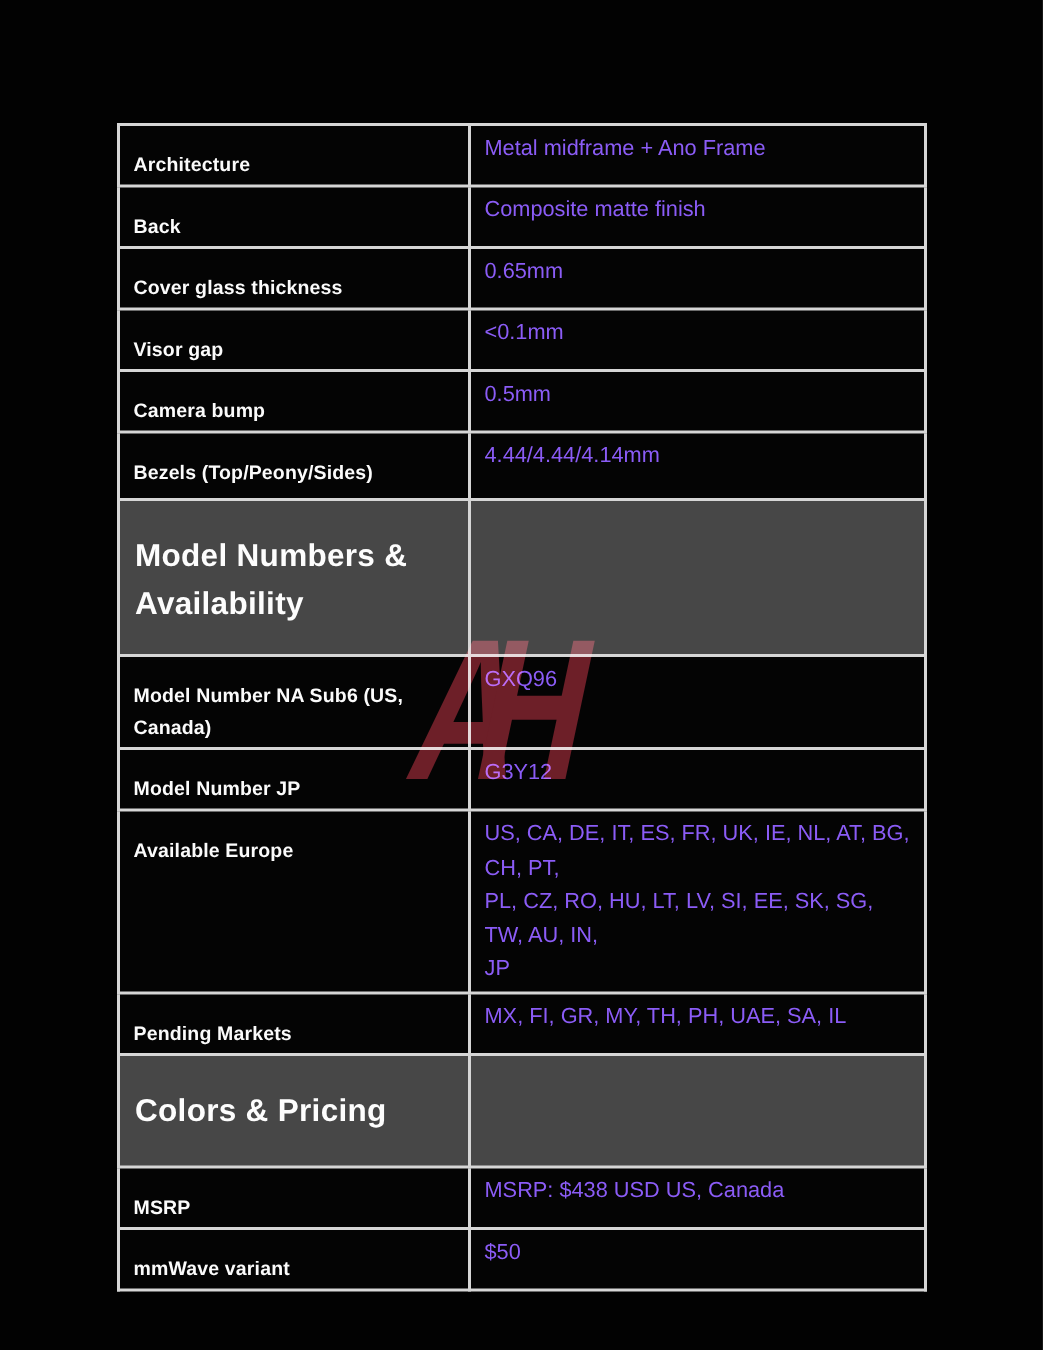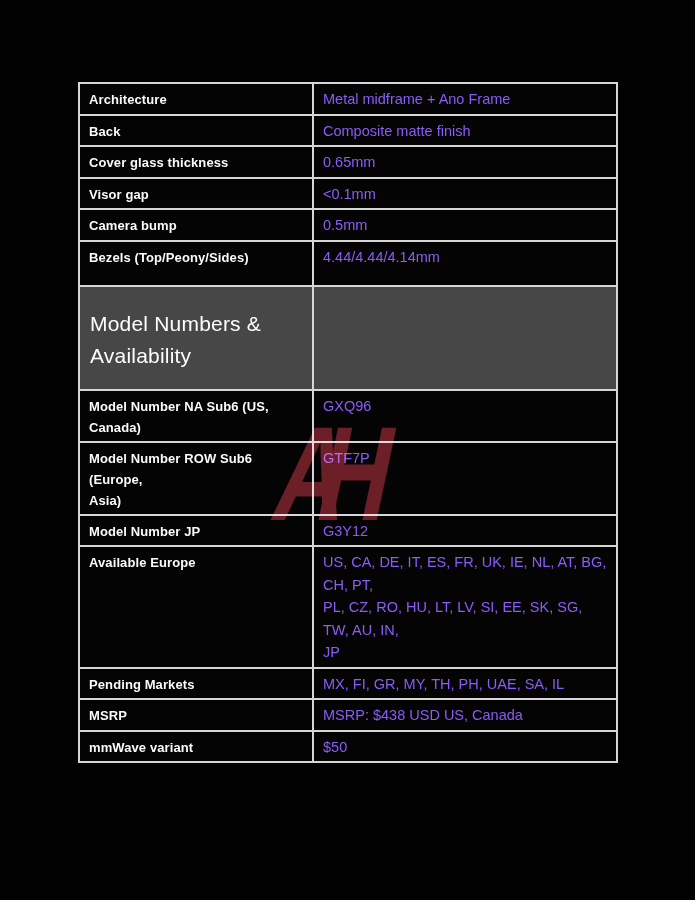--- a/index.html
+++ b/index.html
@@ -31,40 +31,40 @@
     vertical-align: top;
     background: #040404;
     overflow: hidden;
   }
   td.label {
     width: 234px;
     font-size: 13px;
     font-weight: bold;
     color: #fbfbfb;
     line-height: 21px;
-    padding: 5px 8px 3px 9px;
+    padding: 15px 8px 3px 9px;
     letter-spacing: 0.1px;
     white-space: pre-line;
   }
   td.value {
     width: 304px;
     font-size: 14.5px;
     font-weight: normal;
     color: #8b5cf6;
     line-height: 22.5px;
     padding: 4px 8px 3px 9px;
     white-space: pre-line;
   }
 
   tr.section td {
     background: #474747;
   }
   td.section-title {
     font-size: 21px;
-    font-weight: normal;
+    font-weight: bold;
     color: #fdfdfd;
     line-height: 32px;
     padding: 21px 8px 4px 10px;
     letter-spacing: 0.2px;
     white-space: pre-line;
   }
 
   
   tr.h30 td { height: 30px; }
   tr.h32 td { height: 17px; }
@@ -130,40 +130,39 @@
         <td class="section-title">Model Numbers &amp;
 Availability</td>
         <td class="section-empty"></td>
       </tr>
 
       <tr class="h47">
         <td class="label">Model Number NA Sub6 (US,
 Canada)</td>
         <td class="value">GXQ96</td>
       </tr>
-      <tr class="h47">
-        <td class="label">Model Number ROW Sub6 (Europe,
-Asia)</td>
-        <td class="value">GTF7P</td>
-      </tr>
       <tr class="h28">
         <td class="label">Model Number JP</td>
         <td class="value">G3Y12</td>
       </tr>
       <tr class="h70">
         <td class="label">Available Europe</td>
         <td class="value">US, CA, DE, IT, ES, FR, UK, IE, NL, AT, BG, CH, PT,
 PL, CZ, RO, HU, LT, LV, SI, EE, SK, SG, TW, AU, IN,
 JP</td>
       </tr>
       <tr class="h30">
         <td class="label">Pending Markets</td>
         <td class="value">MX, FI, GR, MY, TH, PH, UAE, SA, IL</td>
       </tr>
 
+      <tr class="section h75">
+        <td class="section-title">Colors &amp; Pricing</td>
+        <td class="section-empty"></td>
+      </tr>
 
       <tr class="h30">
         <td class="label">MSRP</td>
         <td class="value">MSRP: $438 USD US, Canada</td>
       </tr>
       <tr class="h29">
         <td class="label">mmWave variant</td>
         <td class="value">$50</td>
       </tr>
     </tbody>

